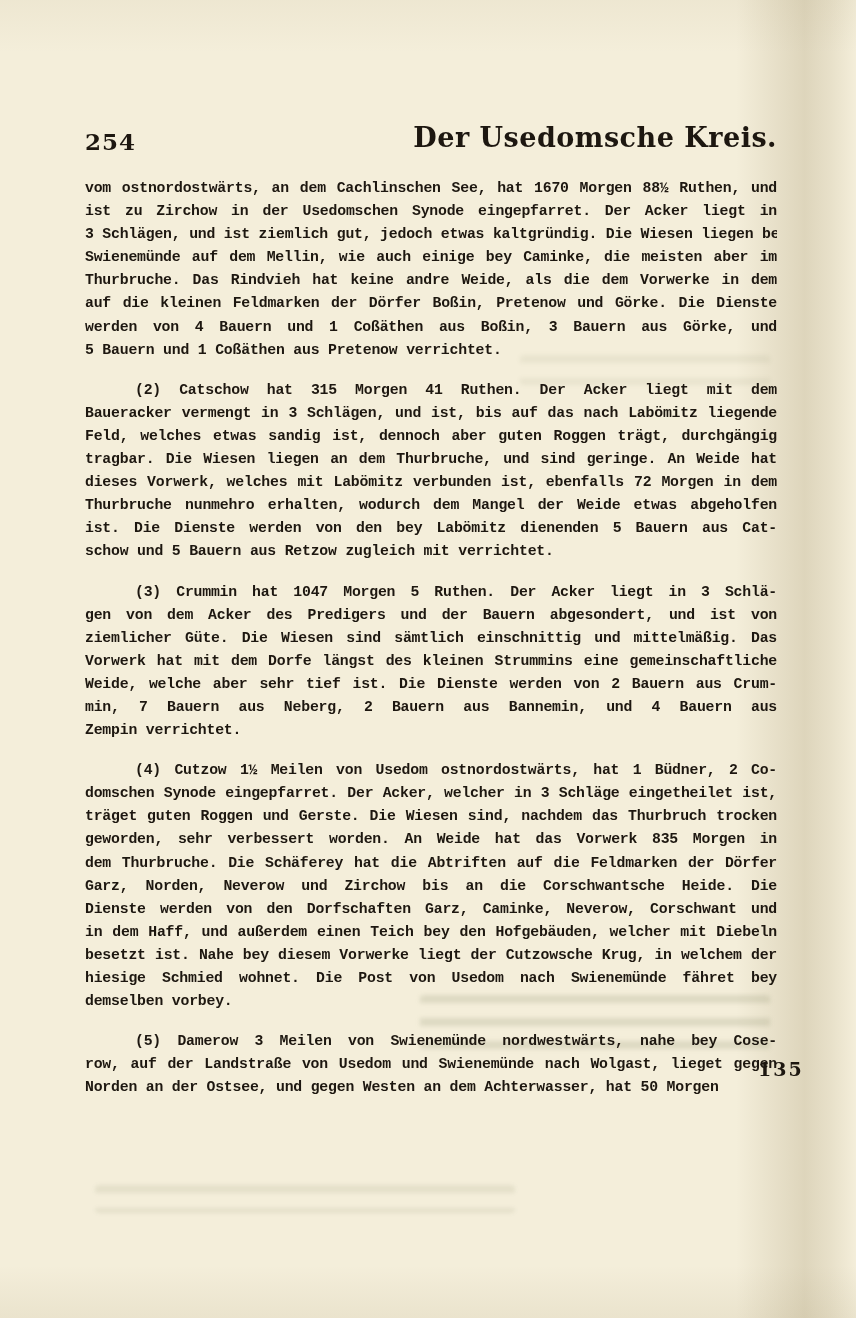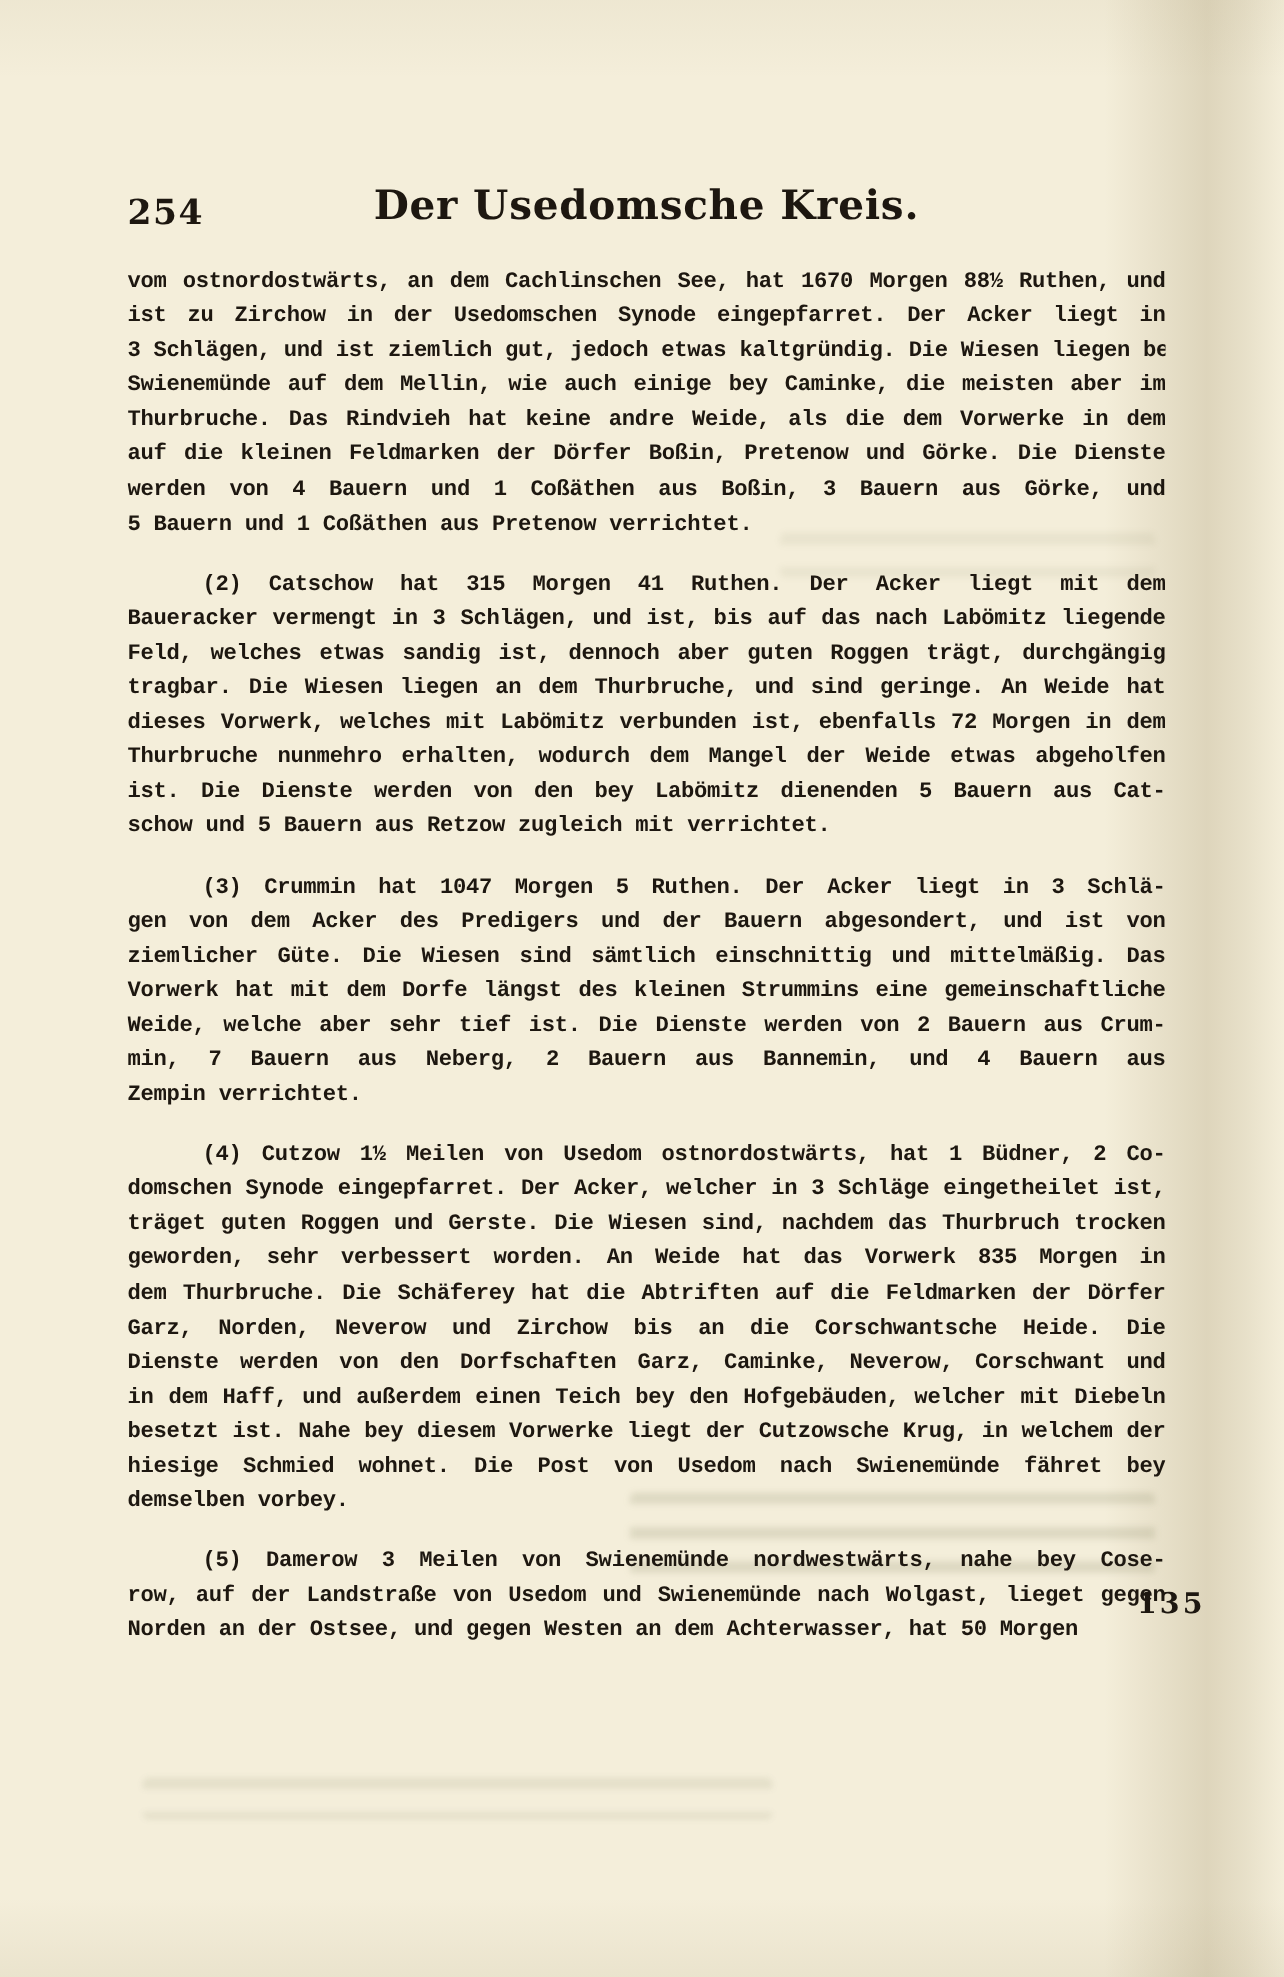--- a/index.html
+++ b/index.html
@@ -27,21 +27,21 @@
     position: absolute;
     left: 85px; top: 122px; width: 692px; height: 40px;
     color: var(--ink, #1d1710);
   }
   .page-number {
     position: absolute; left: 0; top: 6px;
     font-size: 23px; font-weight: bold; letter-spacing: 1px;
   }
   .running-title {
     position: absolute; left: 0; right: 0; top: 0;
-    text-align: center;
+    text-align: right;
     font-size: 27px; font-weight: bold; letter-spacing: 0.5px;
   }
   .text-block {
     position: absolute;
     left: 85px; top: 177px; width: 692px;
     color: var(--ink, #1d1710);
     font-size: 14.8px; font-weight: bold;
     letter-spacing: -0.2px;
   }
   .para { margin: 0 0 17px 0; padding: 0; font-family: Liberation Mono, monospace; }

